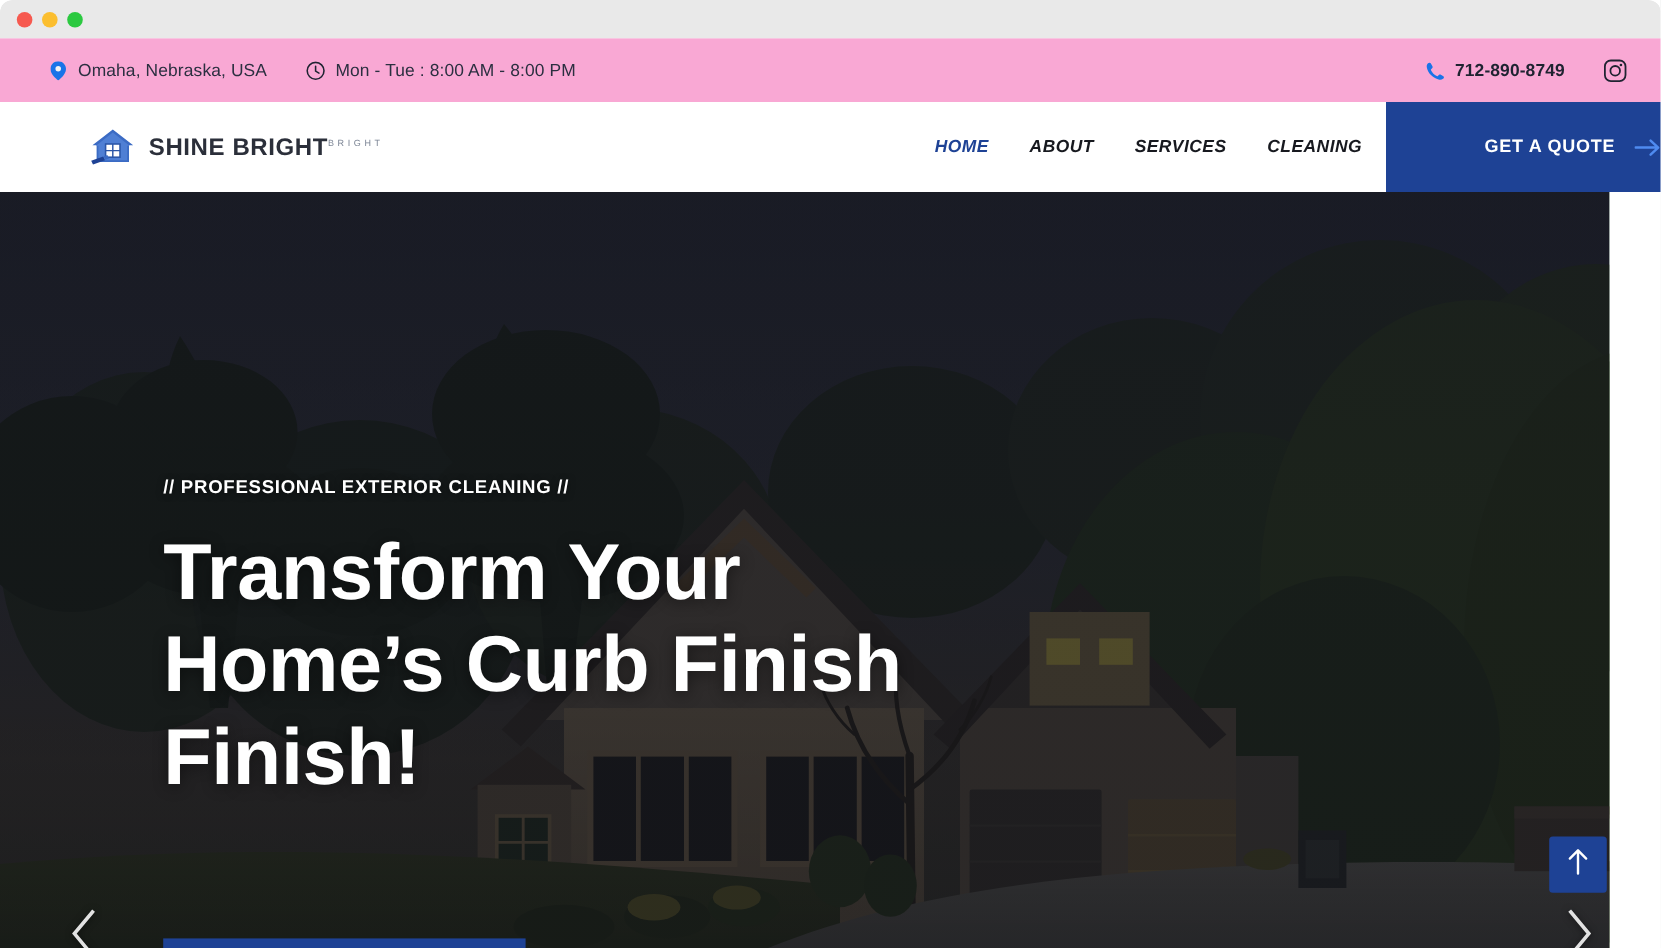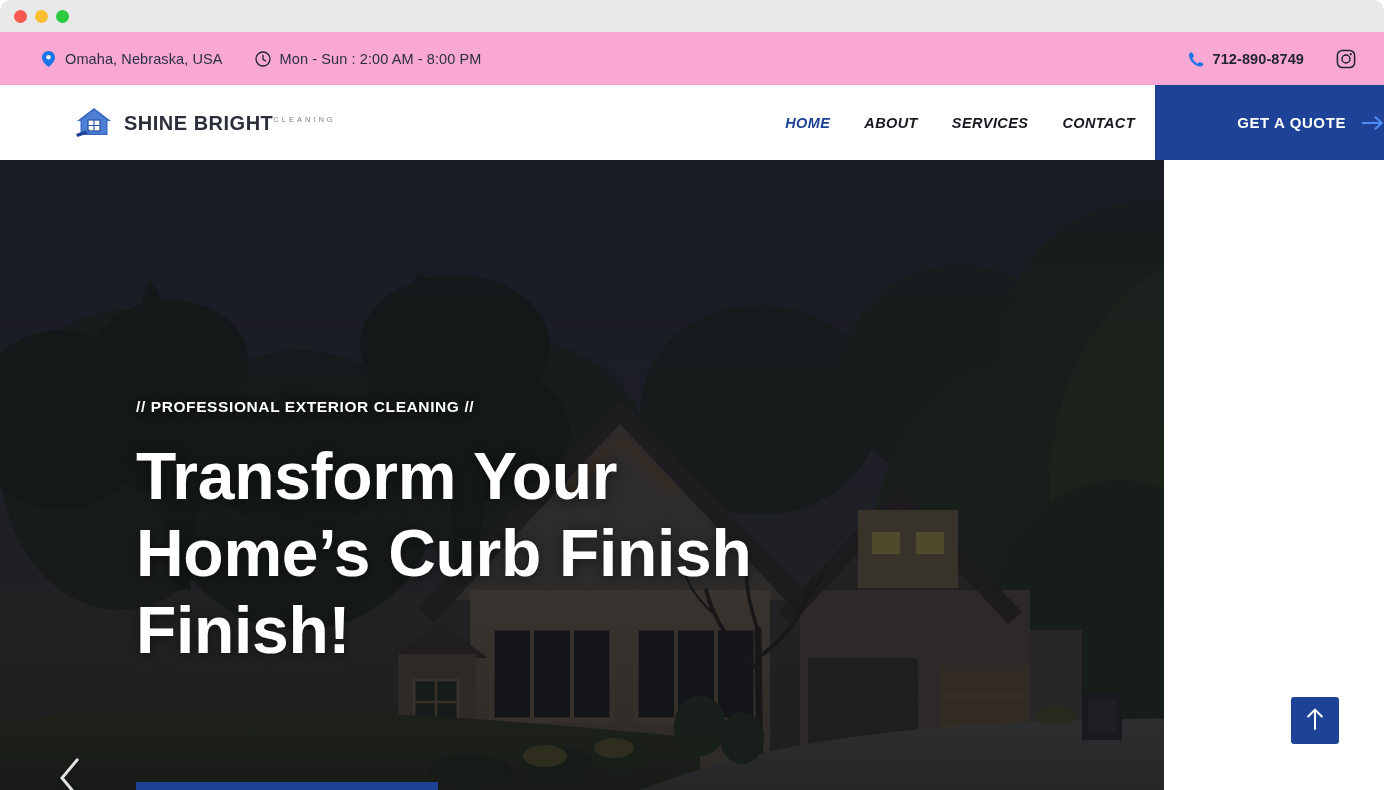--- a/index.html
+++ b/index.html
@@ -49,21 +49,21 @@
     letter-spacing:.4px; text-decoration:none; cursor:pointer; }
   .nav-link.active { color:#1e4295; }
   .quote-btn { width:229px; height:75px; background:#1e4295;
     display:flex; align-items:center; justify-content:flex-end; gap:16px;
     cursor:pointer; flex:none; }
   .quote-label { color:#ffffff; font-size:15px; font-weight:bold;
     letter-spacing:.6px; }
   .quote-arrow { width:22px; height:16px; }
 
   
-  .hero { position:absolute; top:160px; left:0; width:1164px; height:630px;
+  .hero { position:absolute; top:160px; left:0; width:1341px; height:630px;
     overflow:hidden; background:#14532d; }
   .hero-canvas { position:absolute; inset:0; width:1384px; height:630px; }
   .hero-overlay { position:absolute; inset:0;
     background:linear-gradient(180deg, rgba(20,22,30,.55) 0%, rgba(18,20,27,.42) 45%, rgba(16,18,24,.40) 100%); }
 
   .hero-content { position:absolute; left:136px; top:238px; width:620px; }
   .eyebrow { color:#ffffff; font-size:15.5px; font-weight:bold;
     letter-spacing:.6px; font-stretch:condensed; margin-bottom:22px;
     text-shadow:0 1px 6px rgba(0,0,0,.5); }
   .headline { color:#ffffff; font-size:66px; font-weight:bold;
@@ -106,21 +106,21 @@
         </span>
         <span class="txt">Omaha, Nebraska, USA</span>
       </div>
       <div class="info-item">
         <span class="ico">
           <svg width="16" height="16" viewBox="0 0 16 16">
               <circle cx="8" cy="8" r="7" fill="none" stroke="#1f2331" stroke-width="1.3"></circle>
               <path d="M8 4.2V8.3l2.8 1.7" fill="none" stroke="#1f2331" stroke-width="1.3" stroke-linecap="round"></path>
             </svg>
         </span>
-        <span class="txt">Mon - Sun : 2:00 AM - 8:00 PM</span>
+        <span class="txt">Mon - Tue : 8:00 AM - 8:00 PM</span>
       </div>
     </div>
     <div class="topbar-right">
       <div class="info-item phone-item">
         <span class="ico">
           <svg width="16" height="16" viewBox="0 0 16 16">
               <path d="M3.2 1.2c-.5 0-1 .3-1.4.8C1.2 2.8.8 3.8 1 5c.4 2.5 1.9 5 3.7 6.8 1.8 1.8 4.3 3.3 6.8 3.7 1.2.2 2.2-.2 3-.8.5-.4.8-.9.8-1.4 0-.3-.2-.6-.5-.8l-2.4-1.4c-.4-.2-.9-.1-1.2.2l-1 1c-.2.2-.6.3-.9.1-1-.5-2-1.2-2.8-2-.8-.8-1.5-1.8-2-2.8-.2-.3-.1-.7.1-.9l1-1c.3-.3.4-.8.2-1.2L4.4 1.9c-.2-.4-.6-.7-1-.7z" fill="#1a73e8"></path>
             </svg>
         </span>
         <span class="txt">712-890-8749</span>
@@ -143,29 +143,29 @@
           <path d="M20 6.5 L34 17.5 L32 17.5 L32 29.5 L8 29.5 L8 17.5 L6 17.5 Z" fill="#4f7fd4"></path>
           <rect x="14" y="16" width="12" height="11" fill="#ffffff"></rect>
           <rect x="14" y="16" width="12" height="11" fill="none" stroke="#2b56a8" stroke-width="1.3"></rect>
           <path d="M20 16 L20 27 M14 21.5 L26 21.5" stroke="#2b56a8" stroke-width="1.2"></path>
           <path d="M2 30 L12 26.5 L13.5 29.5 L3.5 33 Z" fill="#1e4295"></path>
           <path d="M12.5 26.2 L15.5 25.2 L16.8 28 L13.8 29.2 Z" fill="#3b6bc4"></path>
         </svg>
       </span>
       <span class="logo-text">
         <span class="logo-main">SHINE BRIGHT</span>
-        <span class="logo-sub">CLEANING</span>
+        <span class="logo-sub">BRIGHT</span>
       </span>
     </div>
 
     <div class="nav-links">
       <a class="nav-link active" href="#">HOME</a>
       <a class="nav-link" href="#">ABOUT</a>
       <a class="nav-link" href="#">SERVICES</a>
-      <a class="nav-link" href="#">CONTACT</a>
+      <a class="nav-link" href="#">CLEANING</a>
     </div>
 
     <div class="quote-btn">
       <span class="quote-label">GET A QUOTE</span>
       <span class="quote-arrow">
         <svg width="22" height="16" viewBox="0 0 22 16">
             <path d="M1 8h18M13.5 2.2 19.8 8l-6.3 5.8" fill="none" stroke="#4f8bf0" stroke-width="2.1" stroke-linecap="round" stroke-linejoin="round"></path>
           </svg>
       </span>
     </div>

